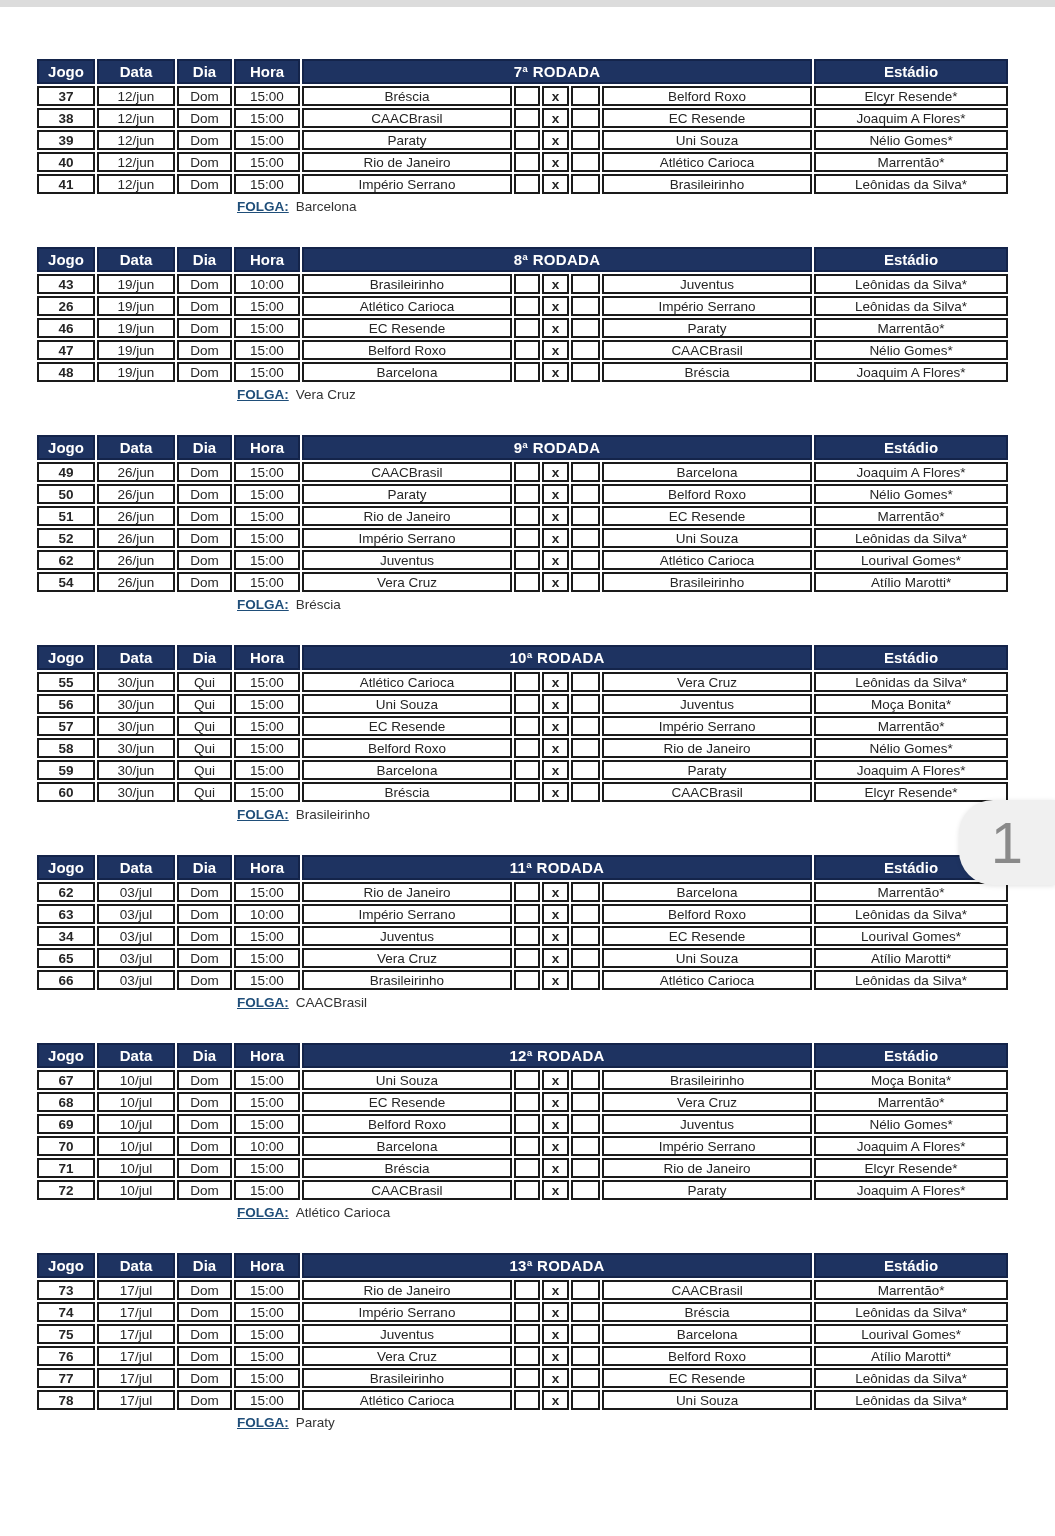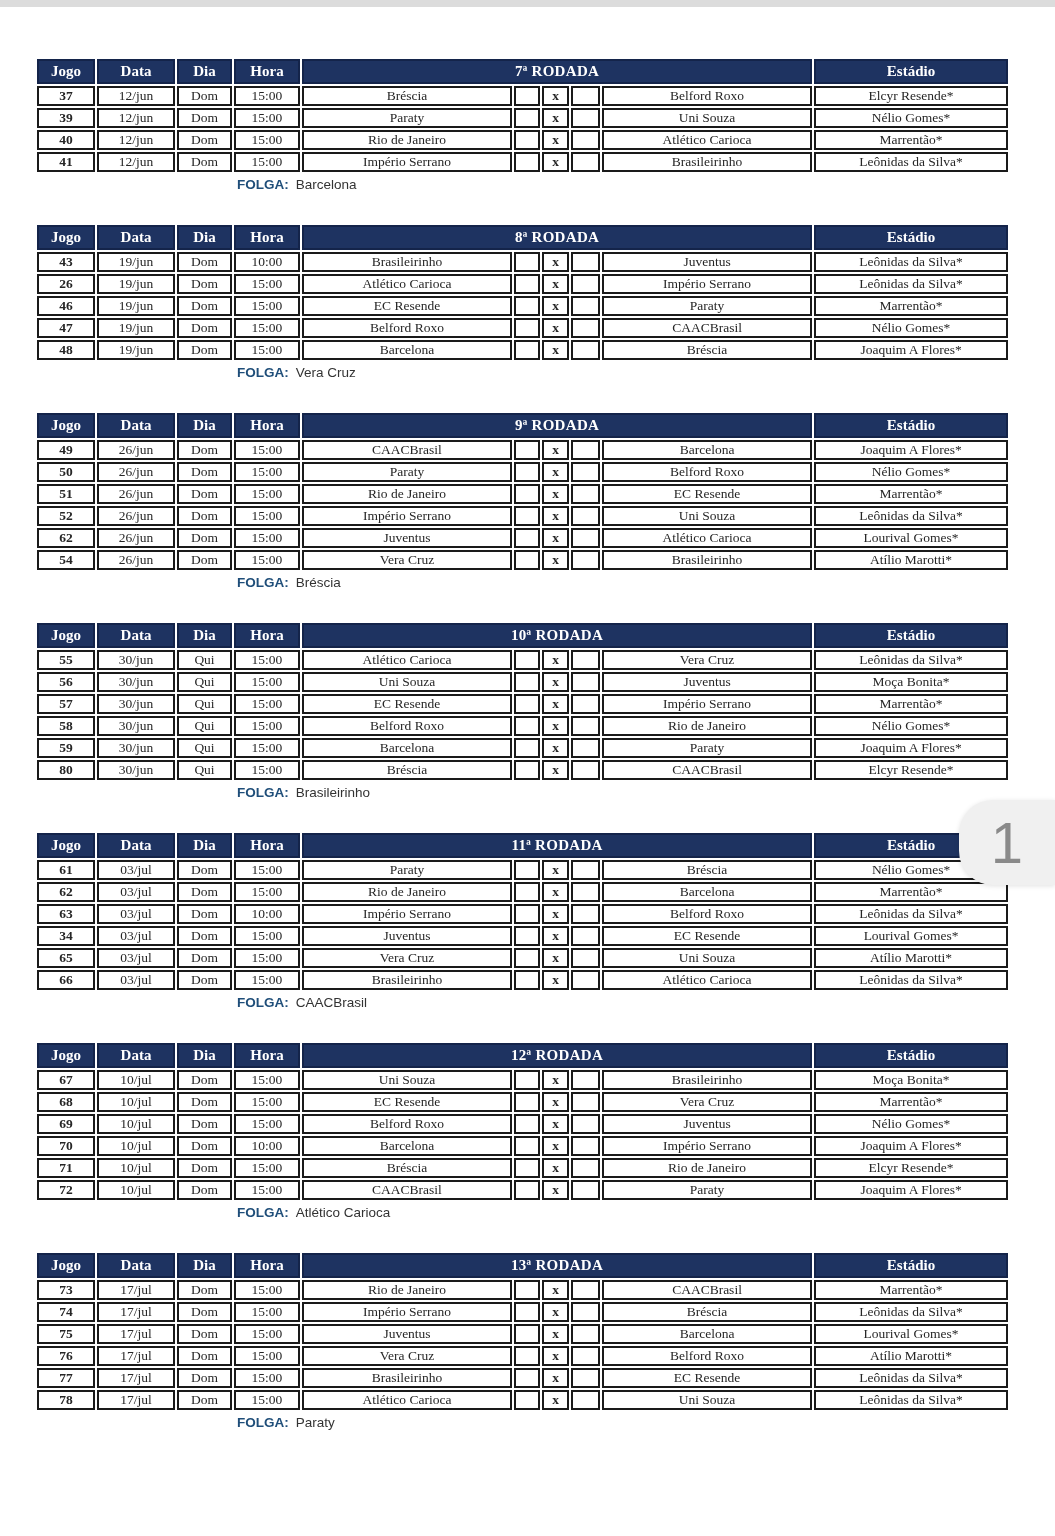--- a/index.html
+++ b/index.html
@@ -29,21 +29,20 @@
     width: 990px;
   }
   .round-block {
     margin-bottom: 29px;
   }
   table.schedule-table {
     border-collapse: separate;
     border-spacing: 2px;
     table-layout: fixed;
     width: 975px;
-    font-family: Liberation Serif, serif;
   }
   table.schedule-table th,
   table.schedule-table td {
     border: 2px solid #1a1a1a;
     padding: 0;
     text-align: center;
     vertical-align: middle;
     overflow: hidden;
     white-space: nowrap;
   }
@@ -69,20 +68,21 @@
   td.xcell  { font-weight: bold; font-size: 13px; }
   .folga-line {
     margin: 2px 0 0 202px;
     font-size: 13.5px;
     height: 18px;
     line-height: 18px;
   }
   .folga-label {
     color: #1f4e79;
     font-weight: bold;
+    text-decoration: underline;
   }
   .folga-team {
     color: #333333;
     margin-left: 7px;
   }
   .page-indicator {
     position: absolute;
     top: 800px;
     right: 0;
     width: 96px;
@@ -139,20 +139,32 @@
     <td class="dia">Dom</td>
     <td class="hora">15:00</td>
     <td class="home">Bréscia</td>
     <td class="gap"></td>
     <td class="xcell">x</td>
     <td class="gap"></td>
     <td class="away">Belford Roxo</td>
     <td class="estadio">Elcyr Resende*</td>
   </tr>
 
+  <tr>
+    <td class="jogo">38</td>
+    <td class="data">12/jun</td>
+    <td class="dia">Dom</td>
+    <td class="hora">15:00</td>
+    <td class="home">CAACBrasil</td>
+    <td class="gap"></td>
+    <td class="xcell">x</td>
+    <td class="gap"></td>
+    <td class="away">EC Resende</td>
+    <td class="estadio">Joaquim A Flores*</td>
+  </tr>
 
   <tr>
     <td class="jogo">39</td>
     <td class="data">12/jun</td>
     <td class="dia">Dom</td>
     <td class="hora">15:00</td>
     <td class="home">Paraty</td>
     <td class="gap"></td>
     <td class="xcell">x</td>
     <td class="gap"></td>
@@ -483,21 +495,21 @@
     <td class="hora">15:00</td>
     <td class="home">Barcelona</td>
     <td class="gap"></td>
     <td class="xcell">x</td>
     <td class="gap"></td>
     <td class="away">Paraty</td>
     <td class="estadio">Joaquim A Flores*</td>
   </tr>
 
   <tr>
-    <td class="jogo">80</td>
+    <td class="jogo">60</td>
     <td class="data">30/jun</td>
     <td class="dia">Qui</td>
     <td class="hora">15:00</td>
     <td class="home">Bréscia</td>
     <td class="gap"></td>
     <td class="xcell">x</td>
     <td class="gap"></td>
     <td class="away">CAACBrasil</td>
     <td class="estadio">Elcyr Resende*</td>
   </tr>
@@ -526,32 +538,20 @@
         <tr>
           <th class="c-jogo">Jogo</th>
           <th class="c-data">Data</th>
           <th class="c-dia">Dia</th>
           <th class="c-hora">Hora</th>
           <th class="c-round" colspan="5">11ª RODADA</th>
           <th class="c-estadio">Estádio</th>
         </tr>
       </thead>
       <tbody>
-  <tr>
-    <td class="jogo">61</td>
-    <td class="data">03/jul</td>
-    <td class="dia">Dom</td>
-    <td class="hora">15:00</td>
-    <td class="home">Paraty</td>
-    <td class="gap"></td>
-    <td class="xcell">x</td>
-    <td class="gap"></td>
-    <td class="away">Bréscia</td>
-    <td class="estadio">Nélio Gomes*</td>
-  </tr>
 
   <tr>
     <td class="jogo">62</td>
     <td class="data">03/jul</td>
     <td class="dia">Dom</td>
     <td class="hora">15:00</td>
     <td class="home">Rio de Janeiro</td>
     <td class="gap"></td>
     <td class="xcell">x</td>
     <td class="gap"></td>

